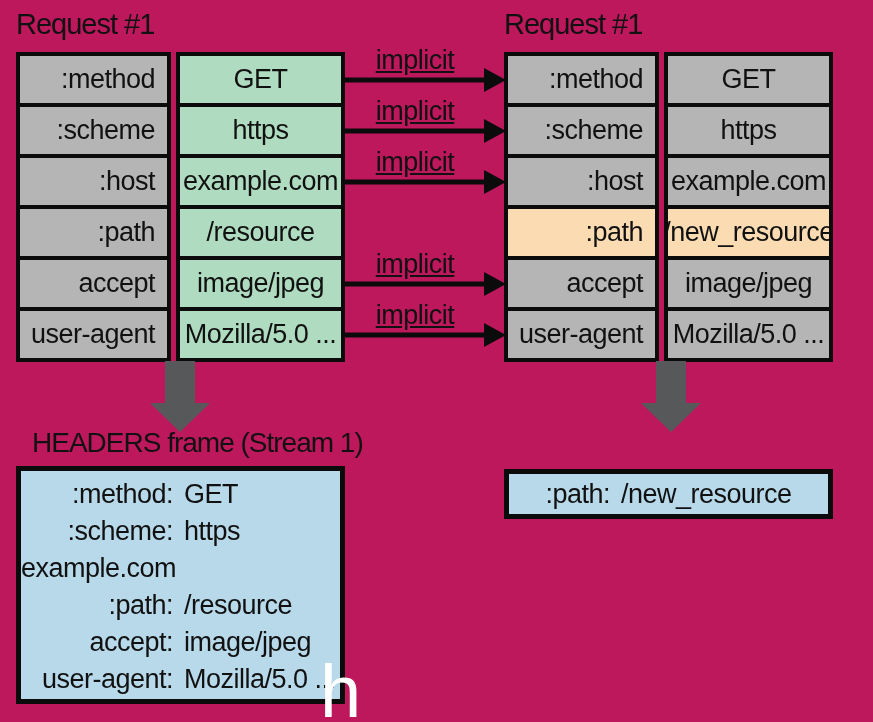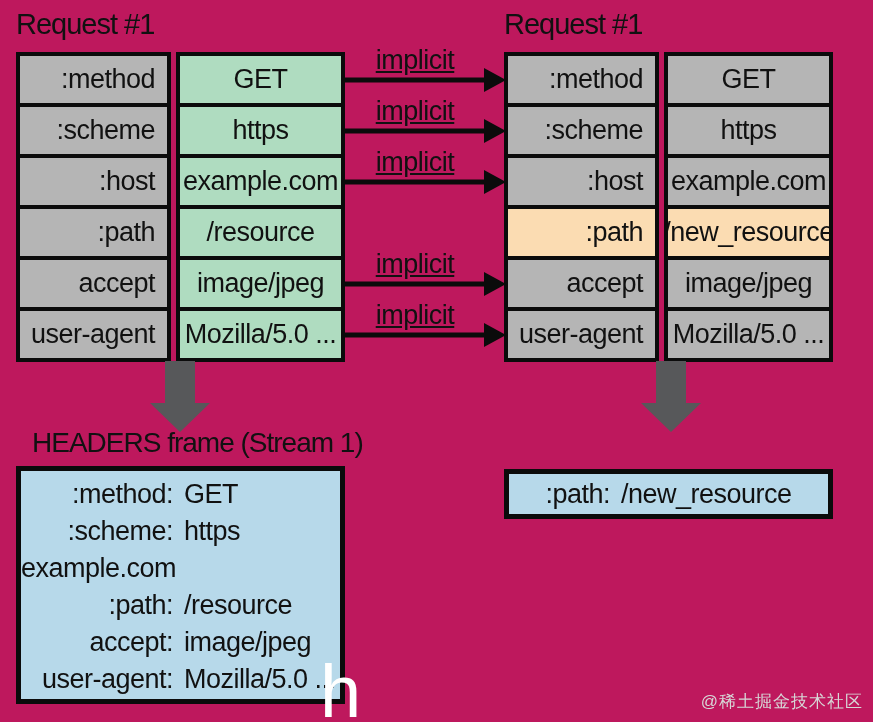--- a/index.html
+++ b/index.html
@@ -173,15 +173,14 @@
 
   <div class="frame-box right">
     <div class="frame-line">
       <span class="fname">:path:</span>
       <span class="fval">/new_resource</span>
     </div>
   </div>
 
   <div class="overlay-letter">h</div>
 
-  <div class="watermark">@稀土掘金技术社区</div>
 
 </div>
 
 </body></html>

